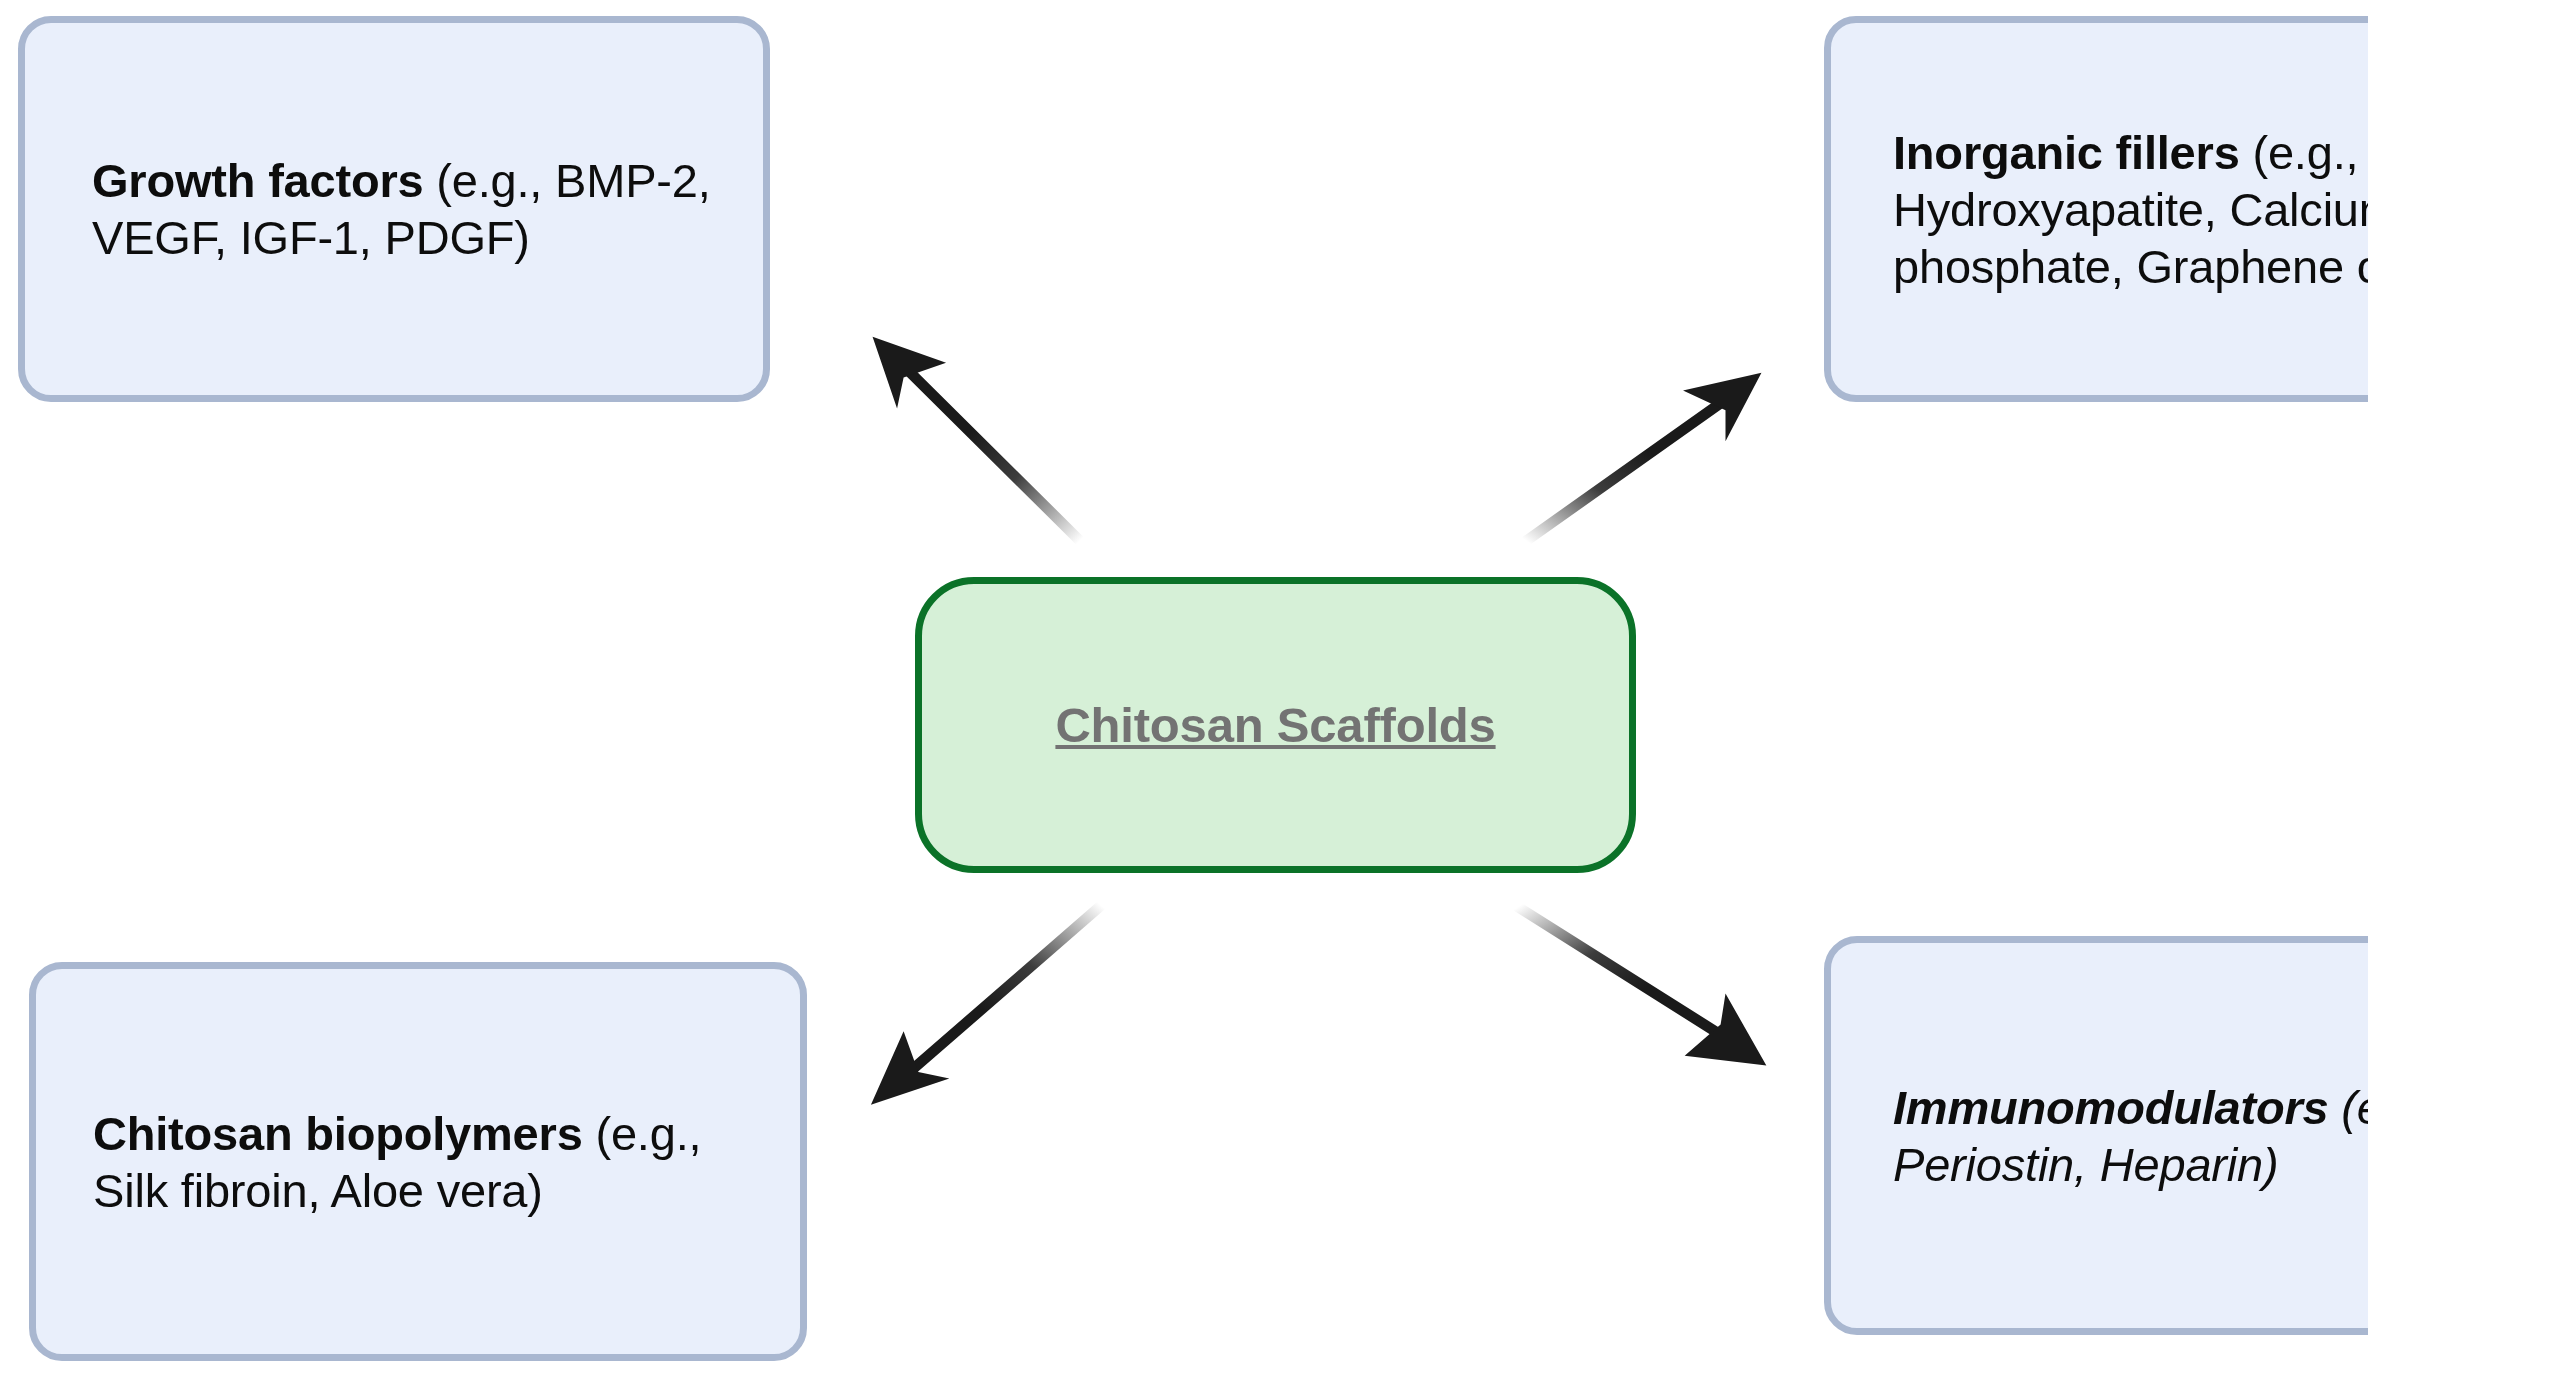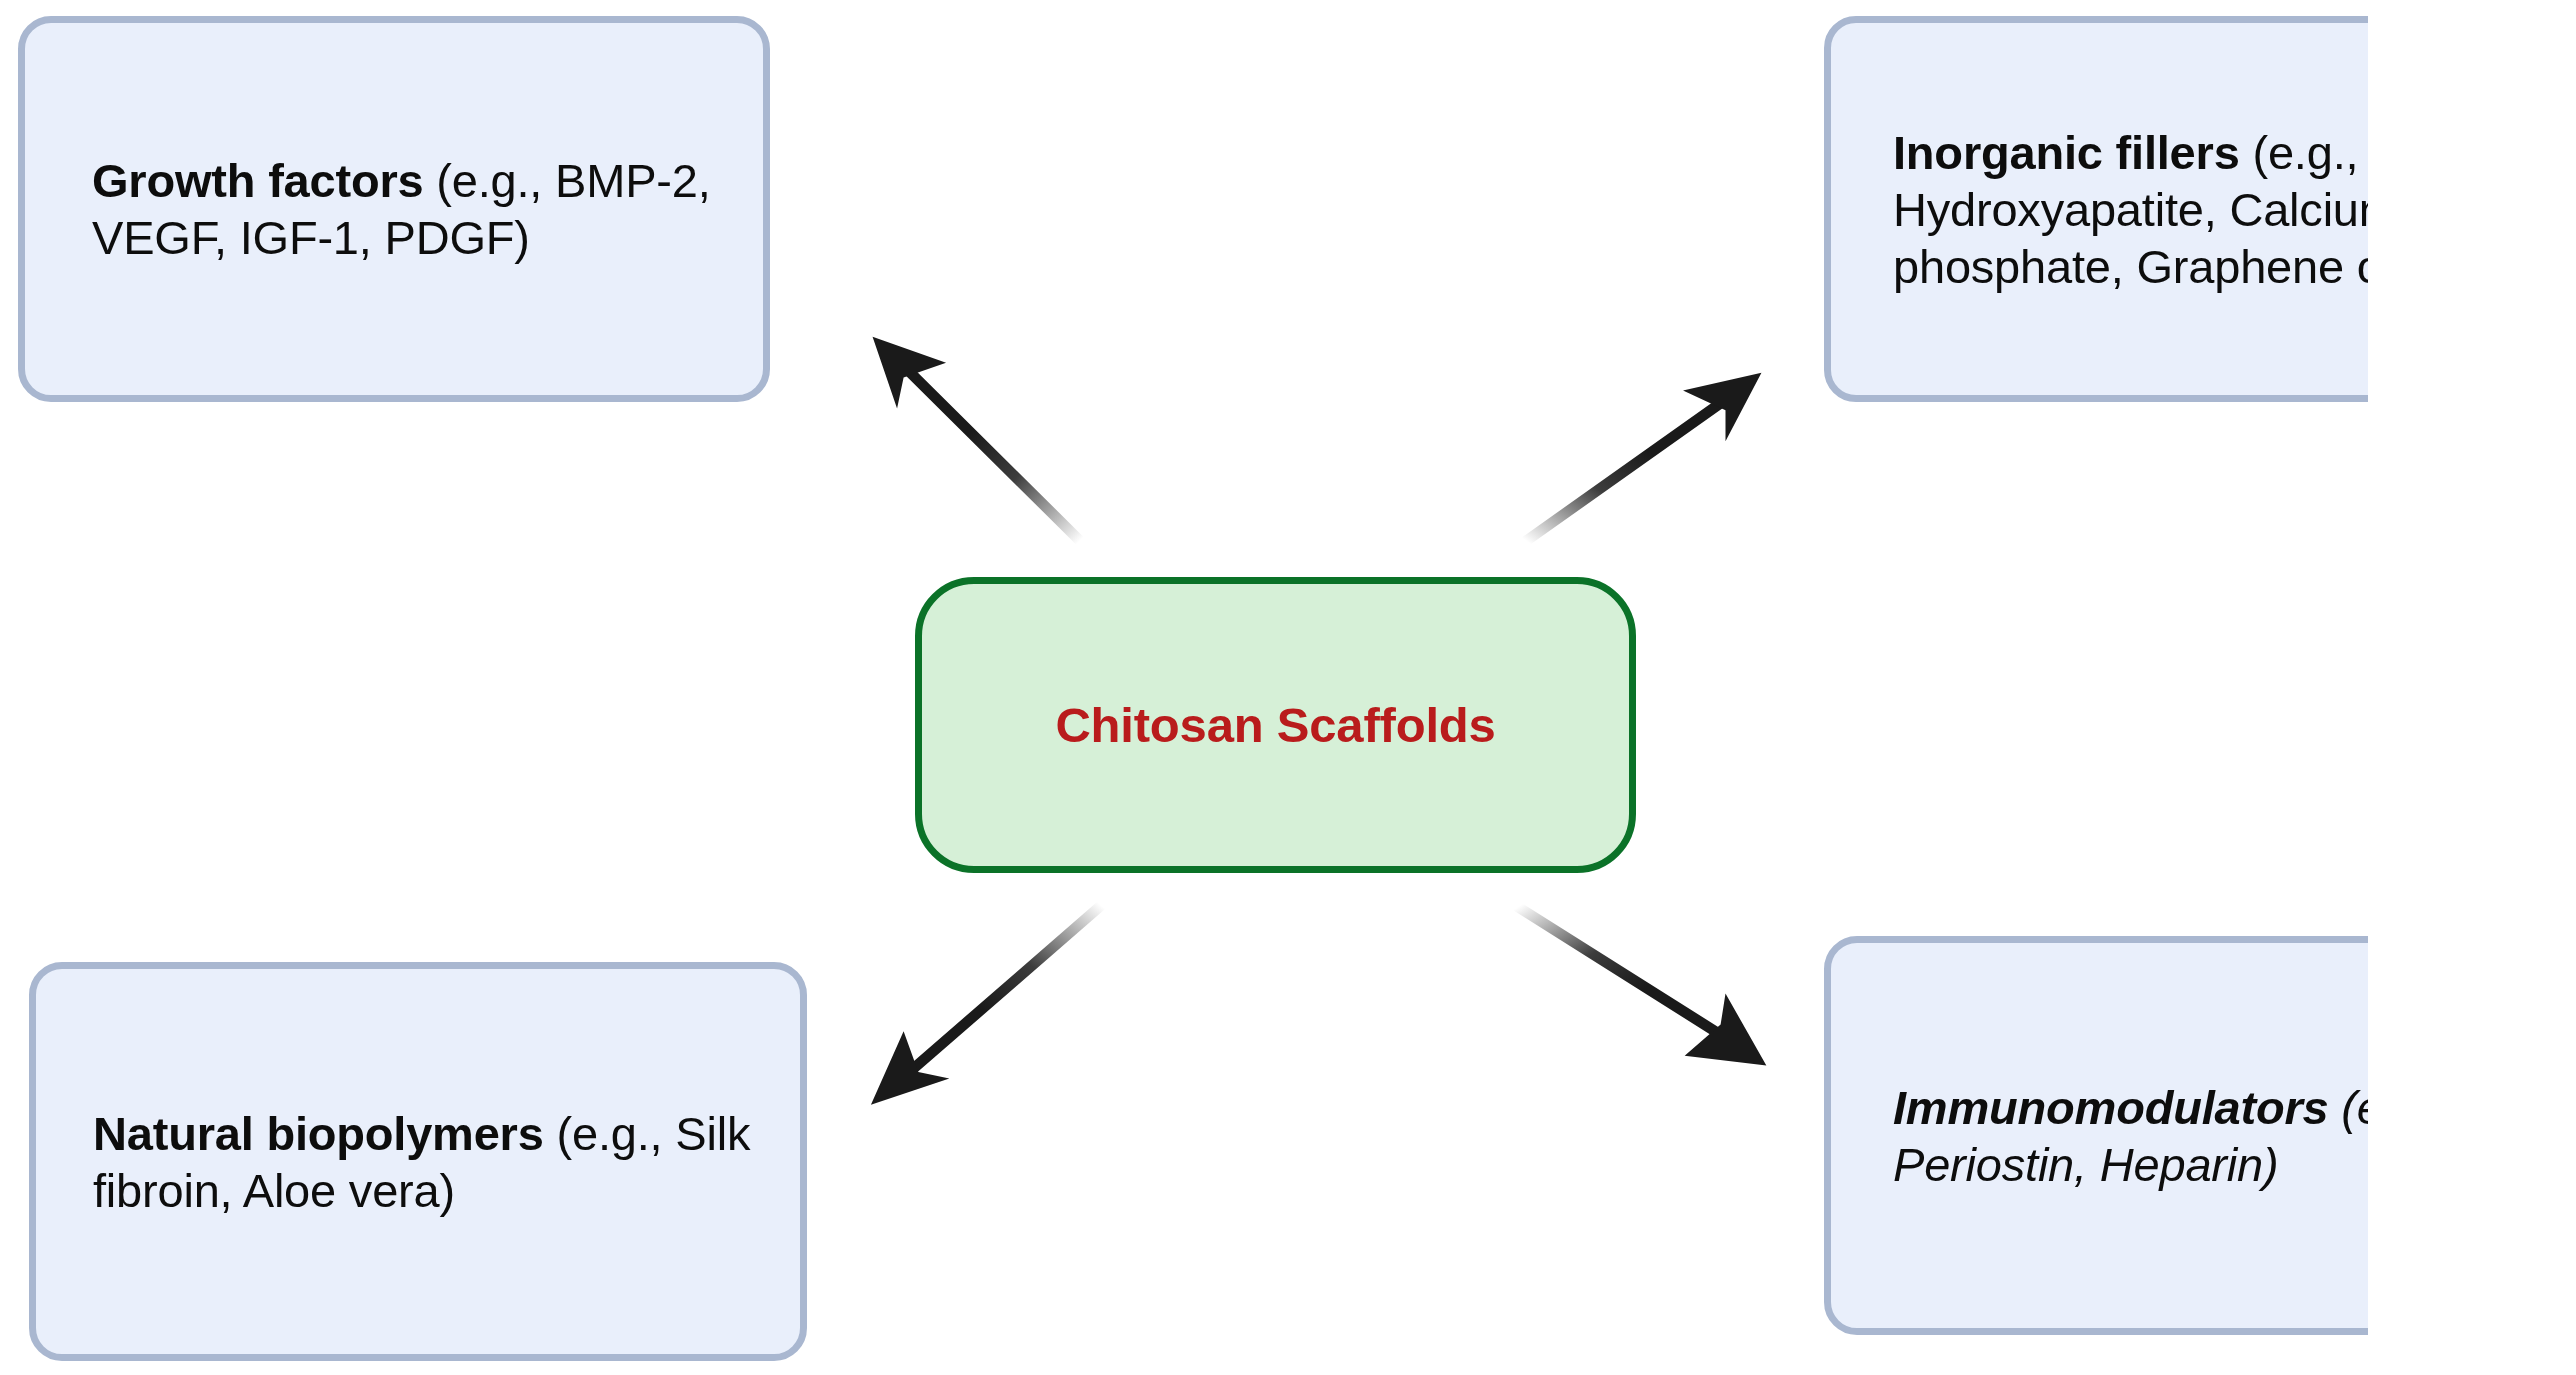--- a/index.html
+++ b/index.html
@@ -39,27 +39,28 @@
     color: #0d0d0d;
     font-size: 47px;
     line-height: 57px;
     letter-spacing: -0.2px;
     width: 100%;
   }
   .node-text .b {
     font-weight: bold;
   }
   .center-text {
-    color: #b91c1c;
+    color: #737373;
     font-size: 49px;
     font-weight: bold;
     line-height: 57px;
     text-align: center;
     letter-spacing: -0.2px;
     width: 100%;
+    text-decoration: underline;
   }
   
   .pad-tl { padding: 0 21px 0 67px; }
   .pad-tr { padding: 0 21px 0 62px; border-radius: 32px; }
   .pad-bl { padding: 0 21px 0 57px; }
   .pad-br { padding: 0 21px 0 62px; }
 
   #arrow-layer {
     position: absolute;
     left: 0;
@@ -135,21 +136,21 @@
       <span class="b">Inorganic fillers </span><span>(e.g., Hydroxyapatite, Calcium phosphate, Graphene oxide)</span>
     </div>
   </div>
 
   <div class="node node-green" style="left:915px; top:577px; width:721px; height:296px;">
     <div class="center-text">Chitosan Scaffolds</div>
   </div>
 
   <div class="node node-blue pad-bl" style="left:29px; top:962px; width:778px; height:399px;">
     <div class="node-text">
-      <span class="b">Natural biopolymers </span><span>(e.g., Silk fibroin, Aloe vera)</span>
+      <span class="b">Chitosan biopolymers </span><span>(e.g., Silk fibroin, Aloe vera)</span>
     </div>
   </div>
 
   <div class="node node-blue pad-br" style="left:1824px; top:936px; width:734px; height:399px;font-style:italic;">
     <div class="node-text">
       <span class="b">Immunomodulators </span><span>(e.g., Periostin, Heparin)</span>
     </div>
   </div>
 
 </div>

